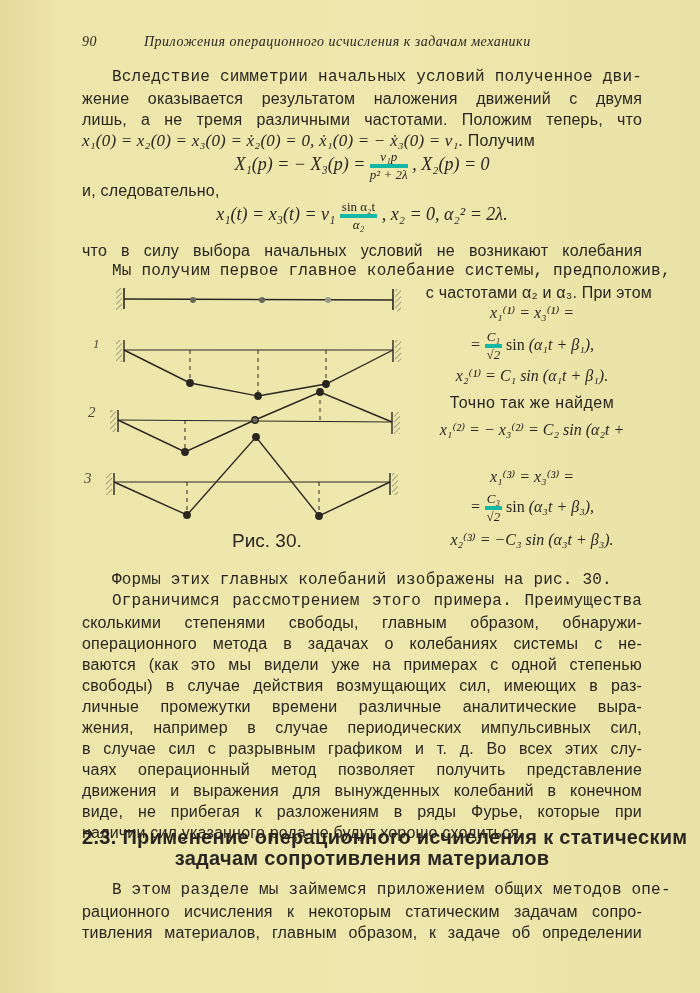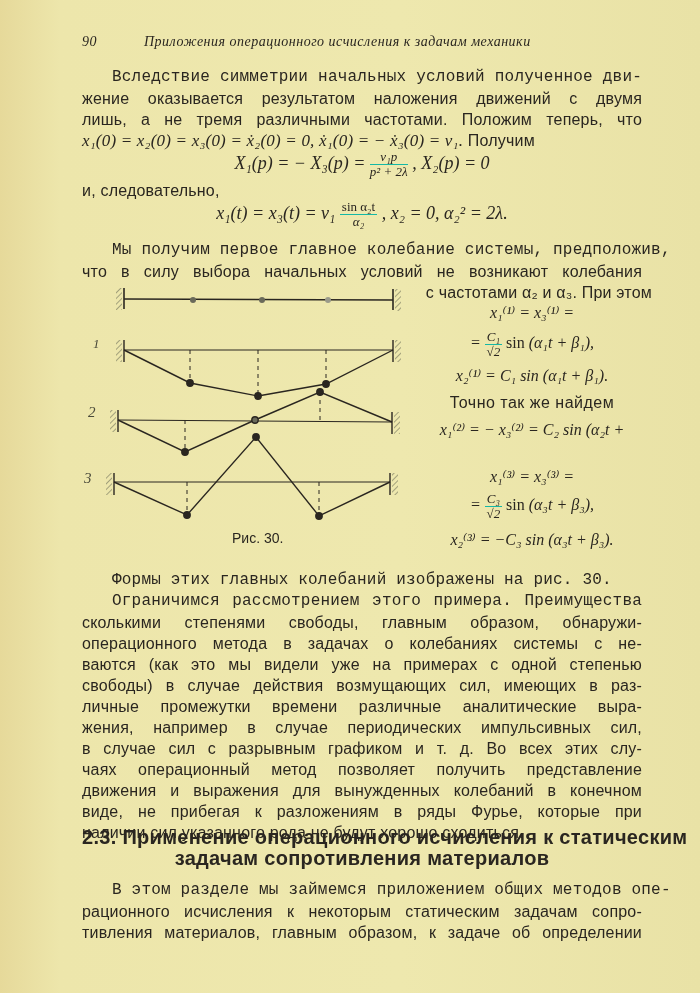--- a/index.html
+++ b/index.html
@@ -36,29 +36,29 @@
   .reqs {
     position: absolute; left: 412px; width: 240px; text-align: center;
     font-family: "Liberation Serif", "DejaVu Serif", serif; font-size: 16px; font-style: italic;
     white-space: nowrap;
   }
   .upright { font-style: normal; }
   .sans { font-family: "Liberation Sans", "DejaVu Sans", sans-serif; font-style: normal; }
   .figure { position: absolute; left: 100px; top: 280px; width: 320px; height: 280px; }
   .caption {
     position: absolute; left: 232px; top: 530px;
-    font-family: "Liberation Sans", "DejaVu Sans", sans-serif; font-size: 14px;
+    font-family: "Liberation Sans", "DejaVu Sans", sans-serif; font-size: 19px;
   }
   .section-title {
     position: absolute; left: 82px; width: 560px; text-align: center;
     font-family: "Liberation Sans", "DejaVu Sans", sans-serif; font-weight: bold;
     font-size: 20px; line-height: 21px; letter-spacing: 0.3px;
   }
   .frac { display: inline-block; vertical-align: middle; text-align: center; font-size: 13px; line-height: 14px; }
-  .frac .num { display: block; border-bottom: 1px solid #14b8a6; padding: 0 2px; }
+  .frac .num { display: block; border-bottom: 4px solid #14b8a6; padding: 0 2px; }
   .frac .den { display: block; }
 </style>
 </head>
 <body>
 
 <div class="page">
 
   <div class="header">
     <span class="num">90</span>
     <span class="title">Приложения операционного исчисления к задачам механики</span>
@@ -90,22 +90,22 @@
   <div class="eq" style="top:200px;">
     <span>x₁(t) = x₃(t) = v₁</span>
     <span class="frac">
       <span class="num upright">sin α₂t</span>
       <span class="den">α₂</span>
     </span>
     <span>,    x₂ = 0,    α₂² = 2λ.</span>
   </div>
 
   <div class="text" style="top:240px;">
+    <span class="line">что в силу выбора начальных условий не возникают колебания</span>
     <span class="line indent">Мы получим первое главное колебание системы, предположив,</span>
-    <span class="line">что в силу выбора начальных условий не возникают колебания</span>
   </div>
   <div class="text" style="top:282px; left:412px; width:240px; text-align:right;">
     <span style="white-space:nowrap;">с частотами α₂ и α₃. При этом</span>
   </div>
 
   <div class="reqs" style="top:303px;">x₁⁽¹⁾ = x₃⁽¹⁾ =</div>
   <div class="reqs" style="top:330px;">
     <span>= </span><span class="frac"><span class="num">C₁</span><span class="den">√2</span></span><span class="upright"> sin</span><span> (α₁t + β₁),</span>
   </div>
   <div class="reqs" style="top:366px;">x₂⁽¹⁾ = C₁ sin (α₁t + β₁).</div>

